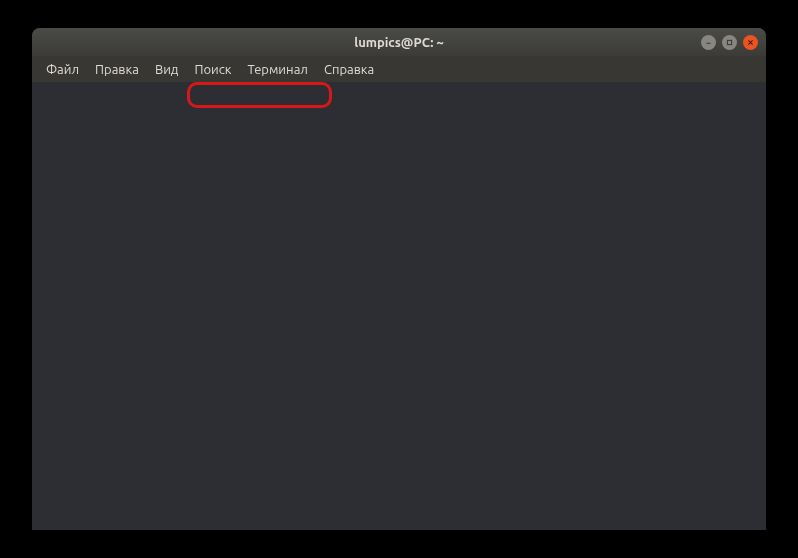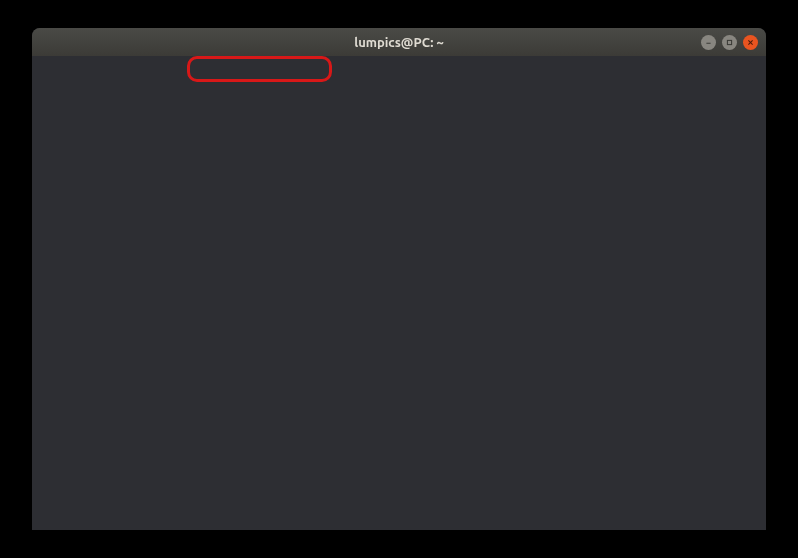--- a/index.html
+++ b/index.html
@@ -140,17 +140,25 @@
       </span>
       <span class="ctrl-btn btn-close">
         <svg class="ctrl-inner" viewBox="0 0 10 10">
             <line x1="2" y1="2" x2="8" y2="8" stroke="#4a1a0a" stroke-width="1.5"></line>
             <line x1="8" y1="2" x2="2" y2="8" stroke="#4a1a0a" stroke-width="1.5"></line>
           </svg>
       </span>
     </div>
   </div>
 
+  <div class="menubar">
+    <span class="menu-item">Файл</span>
+    <span class="menu-item">Правка</span>
+    <span class="menu-item">Вид</span>
+    <span class="menu-item">Поиск</span>
+    <span class="menu-item">Терминал</span>
+    <span class="menu-item">Справка</span>
+  </div>
 
   <div class="terminal-area">
     <div class="highlight-box"></div>
   </div>
 </div>
 
 </body></html>

